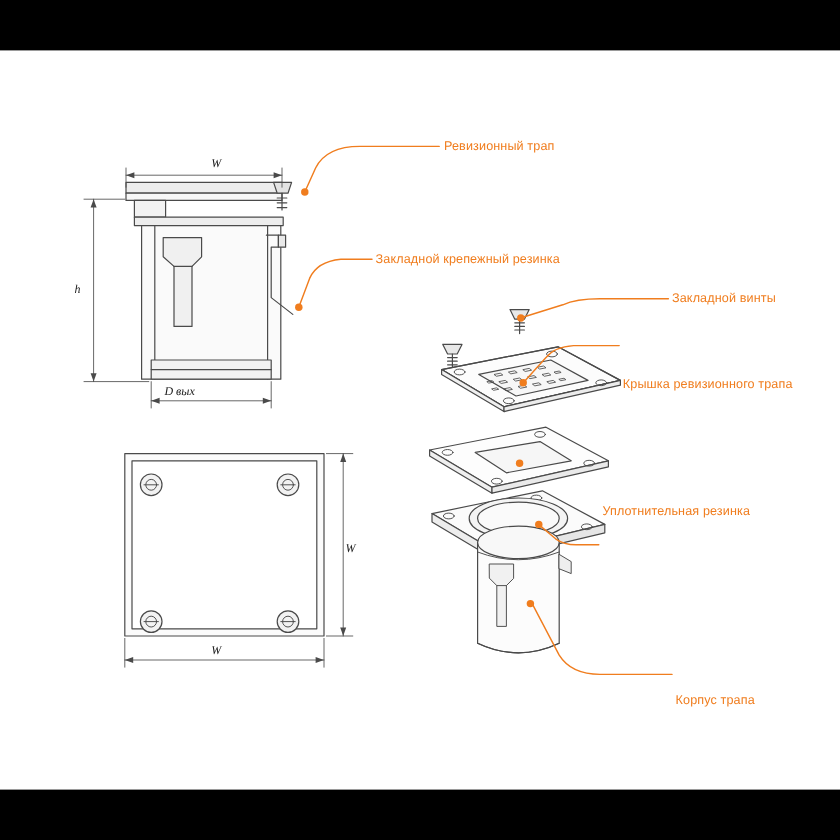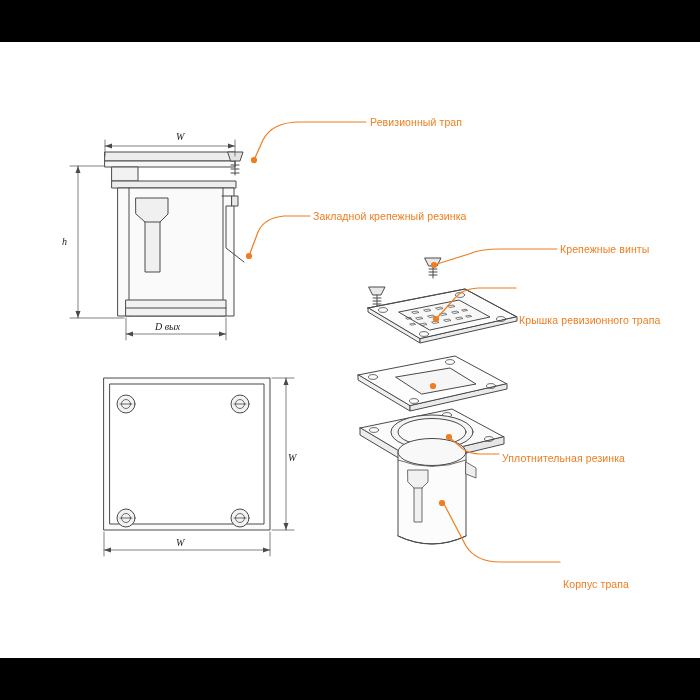--- a/index.html
+++ b/index.html
@@ -262,24 +262,24 @@
         <circle cx="436" cy="319" r="3.1"></circle>
         <circle cx="449" cy="437" r="3.1"></circle>
         <circle cx="442" cy="503" r="3.1"></circle>
         <circle cx="433" cy="386" r="3.1"></circle>
       </g>
     </g>
   </svg>
 
   <div class="lbl" style="left:370px; top:116px;">Ревизионный трап</div>
   <div class="lbl" style="left:313px; top:210px;">Закладной крепежный резинка</div>
-  <div class="lbl" style="left:560px; top:243px;">Крепежные винты</div>
+  <div class="lbl" style="left:560px; top:243px;">Закладной винты</div>
   <div class="lbl" style="left:519px; top:282px;margin-top:32px;">Крышка ревизионного трапа</div>
-  <div class="lbl" style="left:502px; top:452px;">Уплотнительная резинка</div>
+  <div class="lbl" style="left:502px; top:420px;">Уплотнительная резинка</div>
   <div class="lbl" style="left:563px; top:556px;margin-top:22px;">Корпус трапа</div>
 
   <div class="dim" style="left:176px; top:131px;">W</div>
   <div class="dim" style="left:62px; top:236px;">h</div>
-  <div class="dim" style="left:155px; top:321px;font-family:Liberation Serif, serif;">D вых</div>
+  <div class="dim" style="left:137px; top:321px;font-family:Liberation Serif, serif;">D вых</div>
   <div class="dim" style="left:288px; top:452px;">W</div>
   <div class="dim" style="left:176px; top:537px;">W</div>
 
 </div>
 
 </body></html>

